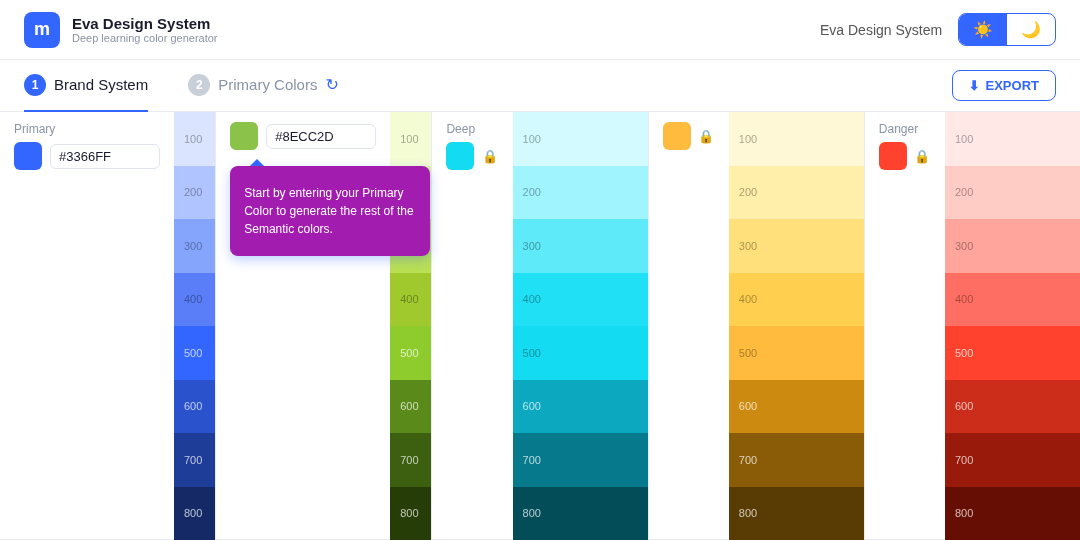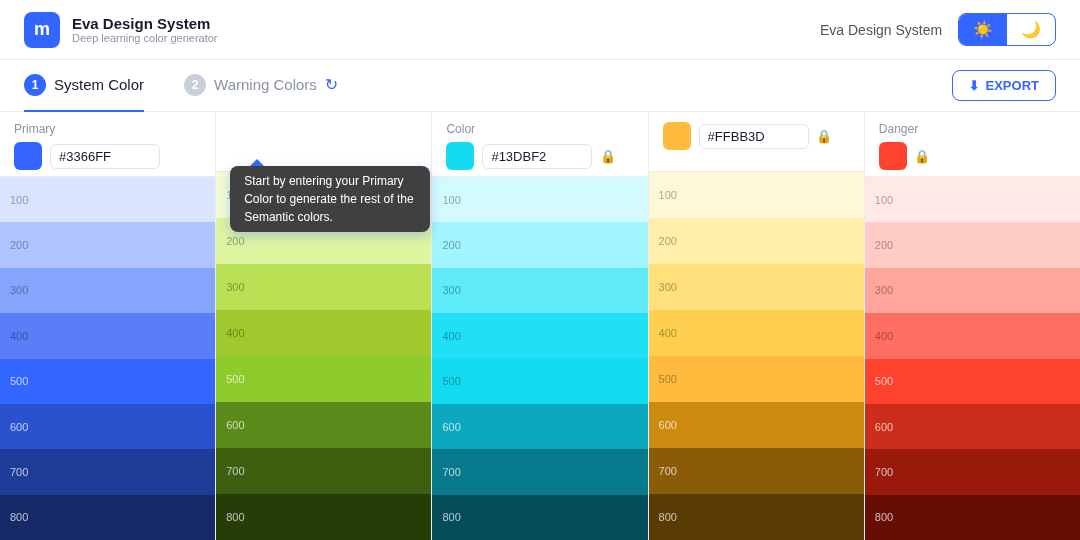--- a/index.html
+++ b/index.html
@@ -87,21 +87,20 @@
 
     .main-content {
       display: flex;
       padding: 0;
       height: calc(540px - 60px - 52px);
       overflow: hidden;
     }
 
     .color-column {
       display: flex;
-      flex-direction: column;
       flex: 1;
       border-right: 1px solid #e8ecf2;
       background: #fff;
       position: relative;
     }
     .color-column:last-child { border-right: none; }
 
     .column-header {
       padding: 10px 14px 6px;
       min-height: 60px;
@@ -120,25 +119,25 @@
       border: 1.5px solid #e0e4ed; border-radius: 6px;
       padding: 4px 8px; font-size: 13px; font-weight: 500;
       color: #1a1a2e; width: 110px; outline: none;
       background: #fff;
     }
     .lock-icon { color: #c0c7d4; font-size: 14px; cursor: pointer; }
 
     .tooltip-box {
       position: absolute;
       top: 54px; left: 14px;
-      background: #404040;
+      background: #a21caf;
       color: #fff;
       font-size: 12px;
       line-height: 1.5;
-      padding: 6px 14px;
+      padding: 18px 14px;
       border-radius: 8px;
       width: 200px;
       z-index: 10;
       box-shadow: 0 4px 12px rgba(51,102,255,0.3);
     }
     .tooltip-box::before {
       content: '';
       position: absolute;
       top: -7px; left: 20px;
       border-left: 7px solid transparent;
@@ -181,25 +180,25 @@
       <button class="theme-btn active">☀️</button>
       <button class="theme-btn">🌙</button>
     </div>
   </div>
 </div>
 
 <div class="tabs-bar">
   <div class="tabs-left">
     <div class="tab-item active">
       <span class="tab-number">1</span>
-      <span>System Color</span>
+      <span>Brand System</span>
     </div>
     <div class="tab-item">
       <span class="tab-number">2</span>
-      <span>Warning Colors</span>
+      <span>Primary Colors</span>
       <span class="refresh-icon">↻</span>
     </div>
   </div>
   <button class="export-btn">
     <span>⬇</span>
     <span>EXPORT</span>
   </button>
 </div>
 
 <div class="main-content" id="main-content">
@@ -218,58 +217,60 @@
         <div class="swatch-row" style="background: rgb(133, 164, 252);">300</div>
         <div class="swatch-row" style="background: rgb(89, 126, 247);">400</div>
         <div class="swatch-row light-text" style="background: rgb(51, 102, 255);">500</div>
         <div class="swatch-row light-text" style="background: rgb(41, 82, 204);">600</div>
         <div class="swatch-row light-text" style="background: rgb(30, 61, 153);">700</div>
         <div class="swatch-row light-text" style="background: rgb(20, 41, 102);">800</div>
       </div>
     </div>
     <div class="color-column">
       <div class="column-header">
+        <div class="color-input-row">
+          <div class="color-swatch" style="background: rgb(139, 195, 74);"></div>
+          <input class="color-input" value="#8ECC2D" style="">
+        </div>
         <div class="tooltip-box">Start by entering your Primary Color to generate the rest of the Semantic colors.</div>
       </div>
       <div class="swatches-area">
         <div class="swatch-row" style="background: rgb(244, 252, 212);">100</div>
         <div class="swatch-row" style="background: rgb(221, 245, 160);">200</div>
         <div class="swatch-row" style="background: rgb(186, 224, 83);">300</div>
         <div class="swatch-row" style="background: rgb(160, 201, 46);">400</div>
         <div class="swatch-row light-text" style="background: rgb(142, 204, 45);">500</div>
         <div class="swatch-row light-text" style="background: rgb(90, 138, 26);">600</div>
         <div class="swatch-row light-text" style="background: rgb(61, 96, 16);">700</div>
         <div class="swatch-row light-text" style="background: rgb(38, 61, 8);">800</div>
       </div>
     </div>
     <div class="color-column">
       <div class="column-header">
-        <div class="column-label">Color</div>
+        <div class="column-label">Deep</div>
         <div class="color-input-row">
           <div class="color-swatch" style="background: rgb(19, 219, 242);"></div>
-          <input class="color-input" value="#13DBF2" style="">
           <span class="lock-icon" style="font-size: 13px;">🔒</span>
         </div>
       </div>
       <div class="swatches-area">
         <div class="swatch-row" style="background: rgb(210, 250, 255);">100</div>
         <div class="swatch-row" style="background: rgb(160, 244, 253);">200</div>
         <div class="swatch-row" style="background: rgb(94, 234, 248);">300</div>
         <div class="swatch-row" style="background: rgb(32, 224, 245);">400</div>
         <div class="swatch-row" style="background: rgb(19, 219, 242);">500</div>
         <div class="swatch-row light-text" style="background: rgb(11, 168, 191);">600</div>
         <div class="swatch-row light-text" style="background: rgb(6, 122, 140);">700</div>
         <div class="swatch-row light-text" style="background: rgb(3, 77, 89);">800</div>
       </div>
     </div>
     <div class="color-column">
       <div class="column-header">
         <div class="color-input-row">
           <div class="color-swatch" style="background: rgb(255, 187, 61);"></div>
-          <input class="color-input" value="#FFBB3D" style="">
           <span class="lock-icon" style="font-size: 13px;">🔒</span>
         </div>
       </div>
       <div class="swatches-area">
         <div class="swatch-row" style="background: rgb(255, 248, 214);">100</div>
         <div class="swatch-row" style="background: rgb(255, 239, 170);">200</div>
         <div class="swatch-row" style="background: rgb(255, 224, 122);">300</div>
         <div class="swatch-row" style="background: rgb(255, 208, 80);">400</div>
         <div class="swatch-row" style="background: rgb(255, 187, 61);">500</div>
         <div class="swatch-row light-text" style="background: rgb(204, 138, 16);">600</div>

